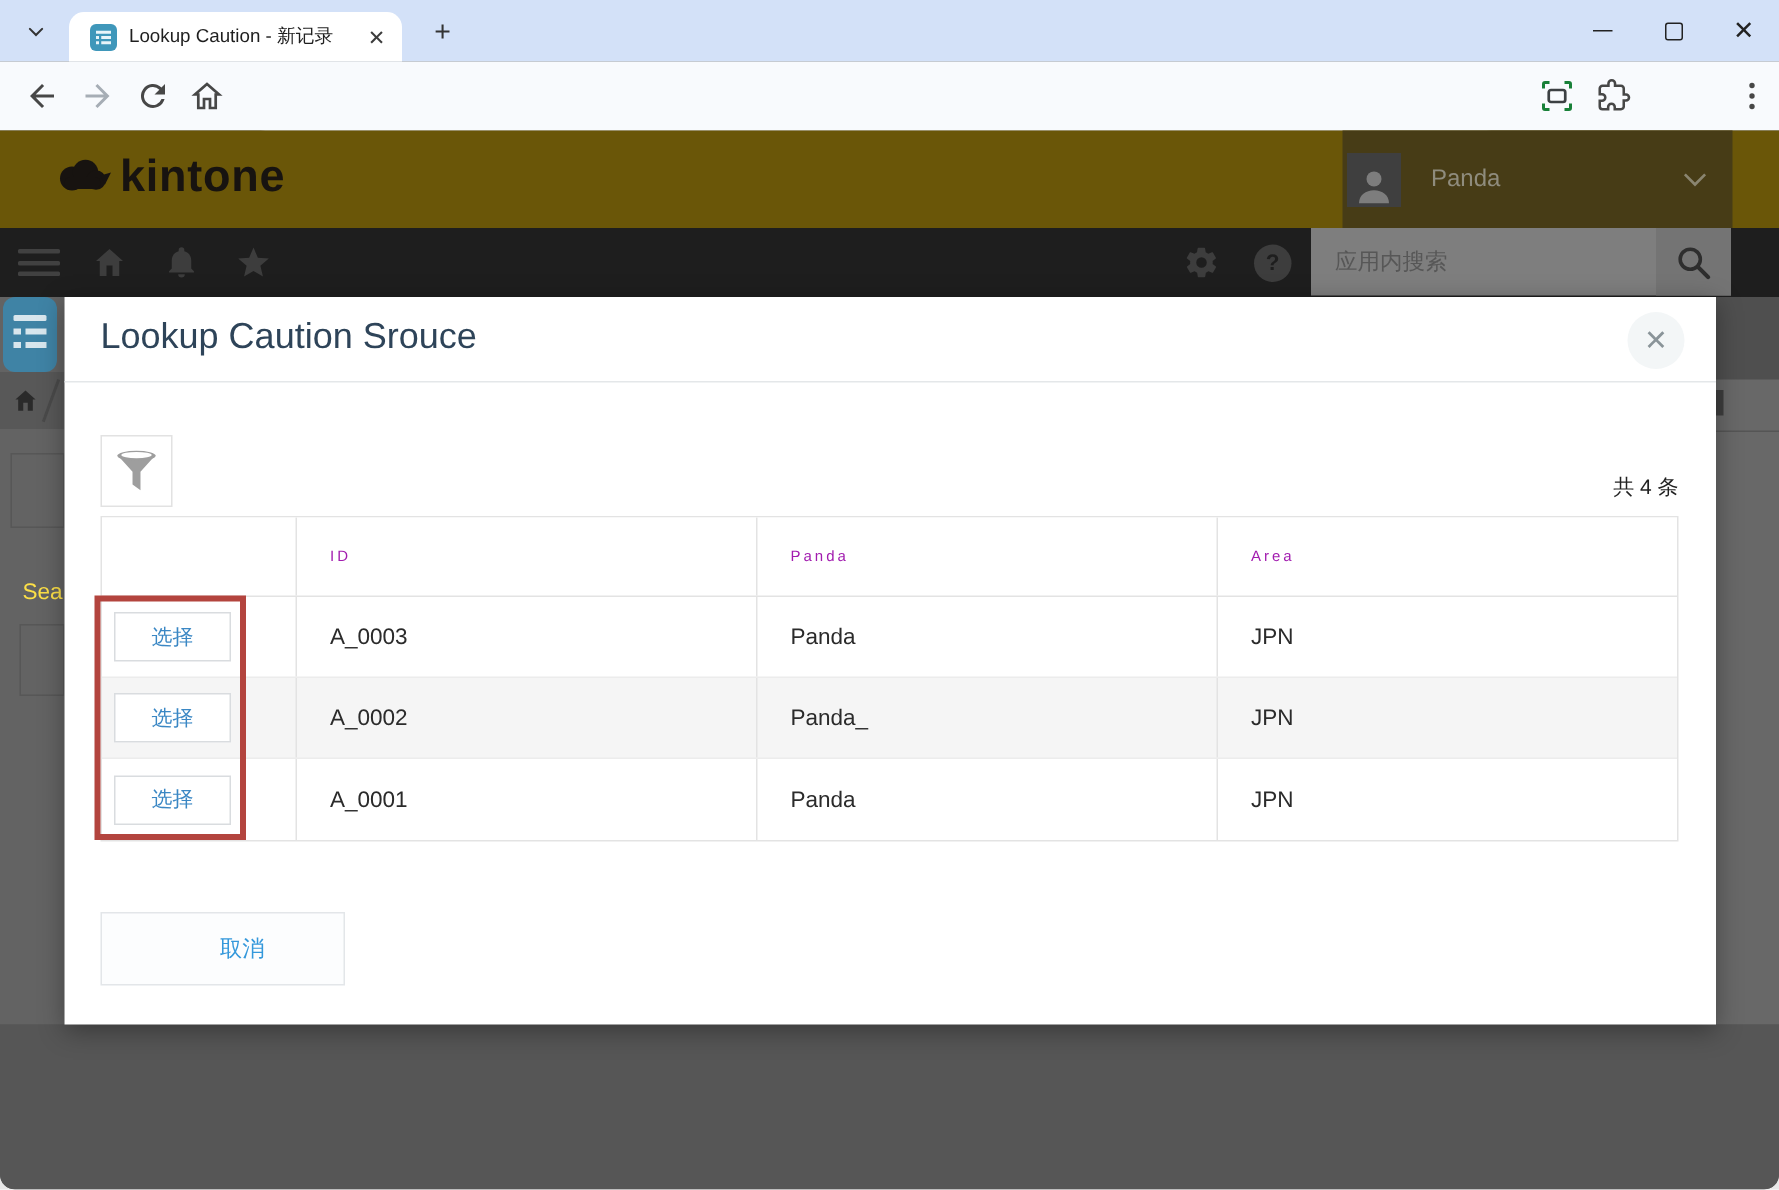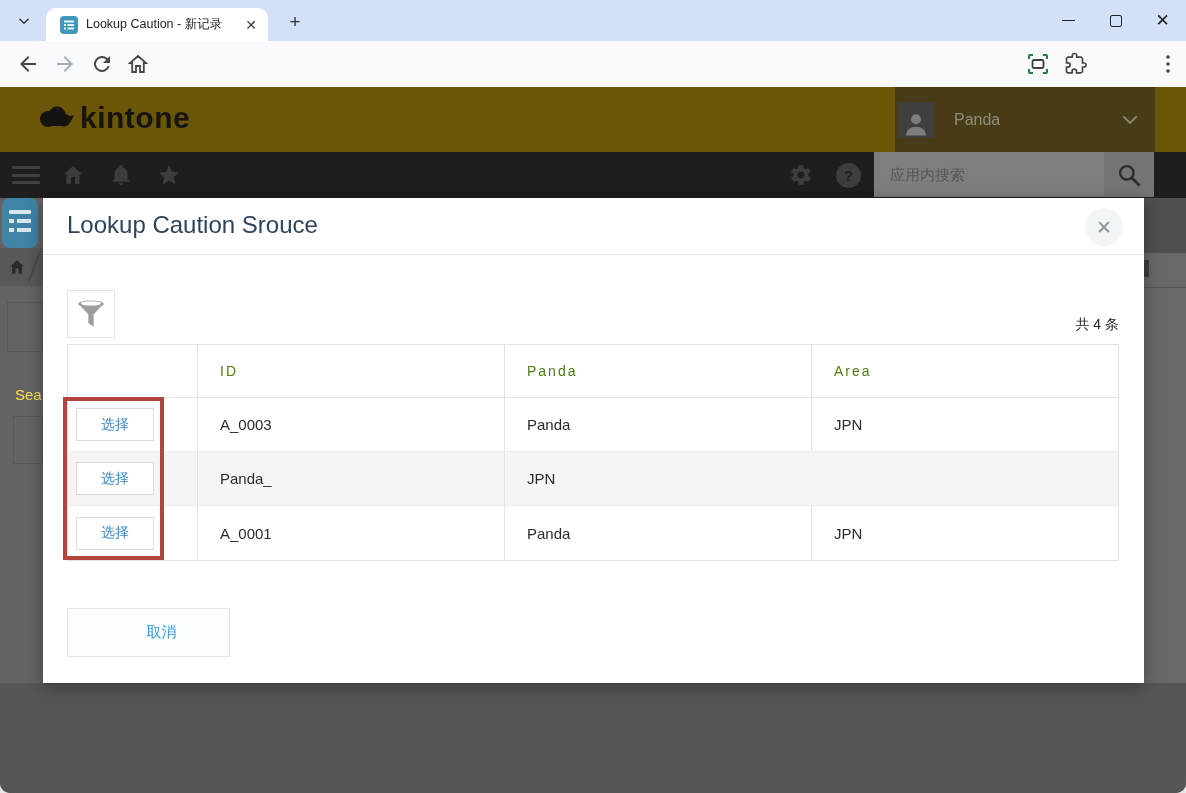--- a/index.html
+++ b/index.html
@@ -94,21 +94,21 @@
   .lk-table { position:absolute; left:24px; top:146px; width:1052px; border:1px solid #e3e3e3; }
   .lk-row { display:flex; height:54px; background:#fff; }
   .lk-row.header { height:53px; border-bottom:1px solid #e3e3e3; }
   .lk-row.stripe { background:#f5f5f5; }
   .lk-row.mid { border-bottom:1px solid #ececec; }
   .cell { display:flex; align-items:center; padding-left:22px; font-size:15px; color:#2b2b2b; }
   .cell.c0 { width:129px; padding-left:8px; justify-content:flex-start; }
   .cell.c1 { width:307px; border-left:1px solid #e3e3e3; }
   .cell.c2 { width:307px; border-left:1px solid #e3e3e3; }
   .cell.c3 { flex:1;      border-left:1px solid #e3e3e3; }
-  .lk-row.header .cell { font-size:14px; color:#4d7c0f; letter-spacing:2px; }
+  .lk-row.header .cell { font-size:10px; color:#a21caf; letter-spacing:2px; }
   .select-btn { width:78px; height:33px; background:#fff; border:1px solid #d9dcdf; color:#3a87c4;
                 font-size:14px; cursor:pointer; font-family:"Liberation Sans",sans-serif; }
   .red-box { position:absolute; left:20px; top:199px; width:101px; height:163px;
              border:4px solid #b3443e; pointer-events:none; }
   .cancel-btn { position:absolute; left:24px; top:410px; width:163px; height:49px; background:#fcfdfe;
                 border:1px solid #e3e6e9; color:#3498db; font-size:15px; cursor:pointer;
                 font-family:"Liberation Sans",sans-serif;padding-left:26px; }
 </style>
 </head>
 <body>
@@ -311,20 +311,21 @@
             <button class="select-btn">选择</button>
           </div>
         <div class="cell c1">A_0003</div>
         <div class="cell c2">Panda</div>
         <div class="cell c3">JPN</div>
       </div>
       <div class="lk-row mid stripe">
         <div class="cell c0">
             <button class="select-btn">选择</button>
           </div>
+        <div class="cell c1">A_0002</div>
         <div class="cell c2">Panda_</div>
         <div class="cell c3">JPN</div>
       </div>
       <div class="lk-row">
         <div class="cell c0">
             <button class="select-btn">选择</button>
           </div>
         <div class="cell c1">A_0001</div>
         <div class="cell c2">Panda</div>
         <div class="cell c3">JPN</div>

